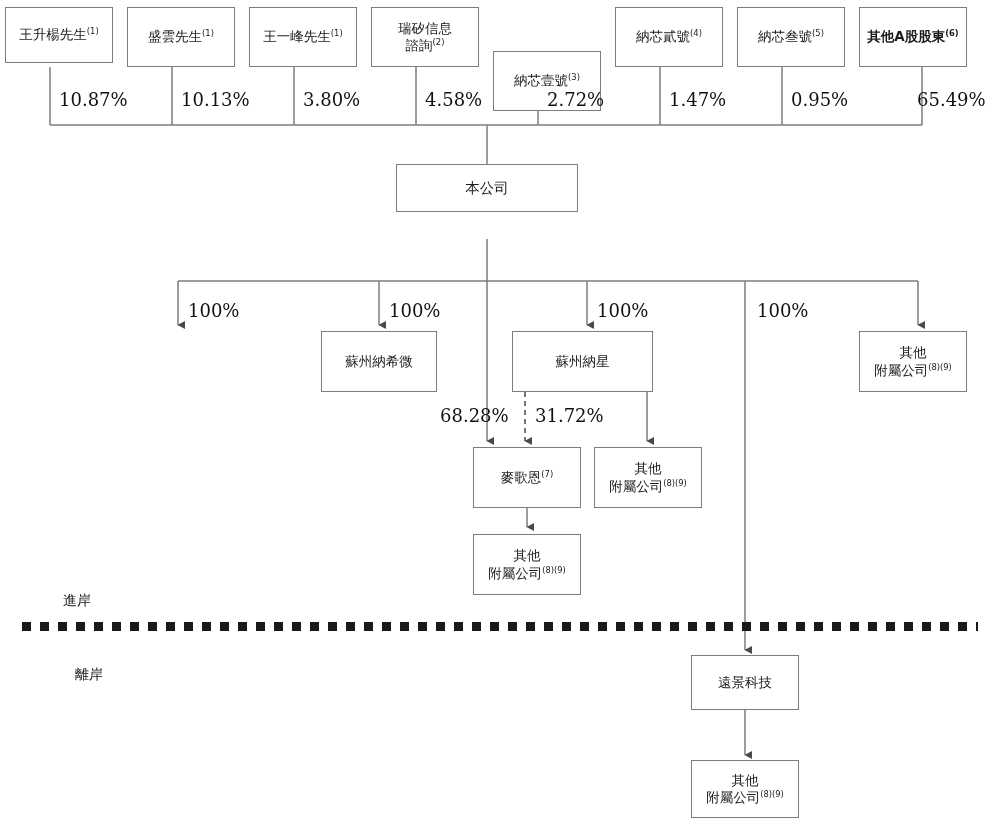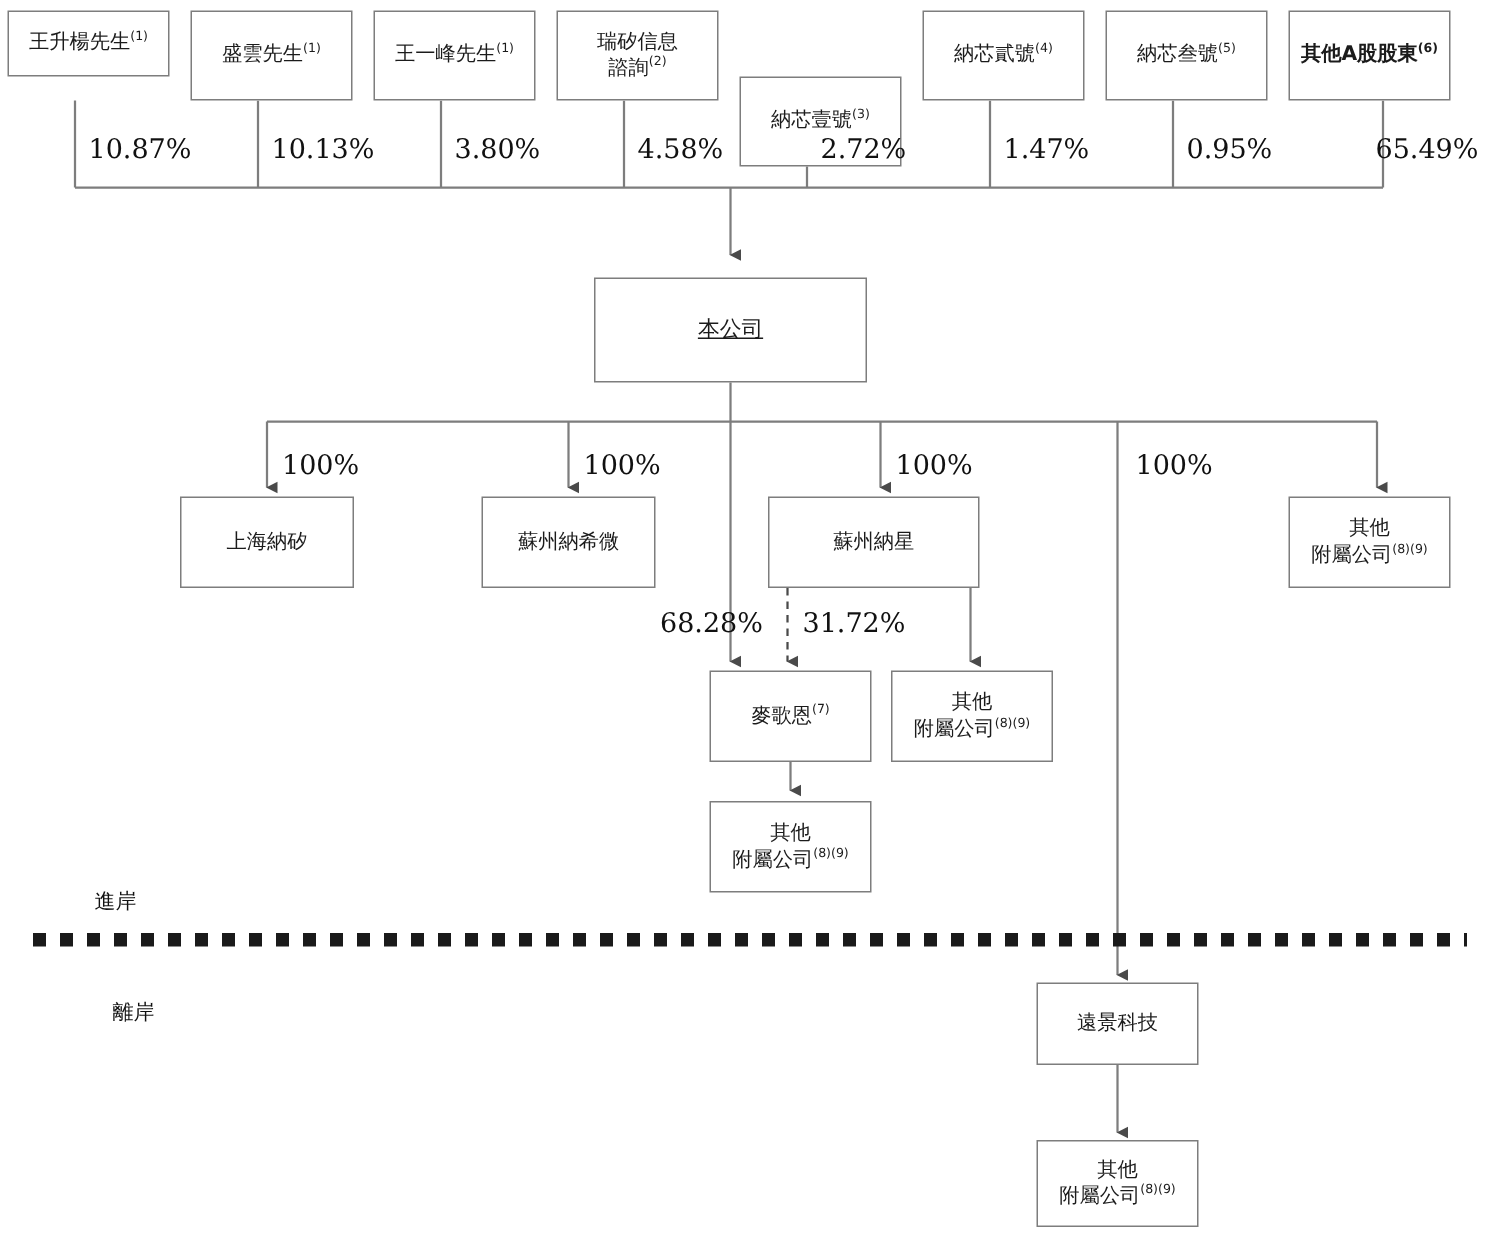--- a/index.html
+++ b/index.html
@@ -123,21 +123,21 @@
       <path d="M745,281 L745,650" marker-end="url(#arw)"></path>
 
       <path d="M745,710 L745,755" marker-end="url(#arw)"></path>
     </g>
 
     <g stroke="#4a4a4a" stroke-width="1.5" fill="none" stroke-dasharray="5,4">
       <path d="M525,392 L525,441" marker-end="url(#arw)"></path>
     </g>
   </svg>
 
-  <div class="node f13" style="left:5px; top:7px; width:108px; height:44px;">
+  <div class="node f13" style="left:5px; top:7px; width:108px; height:56px;">
     <span class="label"><span>王升楊先生</span><sup class="note">(1)</sup></span>
   </div>
   <div class="node f13" style="left:127px; top:7px; width:108px; height:60px;">
     <span class="label"><span>盛雲先生</span><sup class="note">(1)</sup></span>
   </div>
   <div class="node f13" style="left:249px; top:7px; width:108px; height:60px;">
     <span class="label"><span>王一峰先生</span><sup class="note">(1)</sup></span>
   </div>
   <div class="node f13" style="left:371px; top:7px; width:108px; height:60px;">
     <span class="label"><span>瑞矽信息
@@ -158,27 +158,24 @@
 
   <div class="pct" style="left:59px; top:89px;">10.87%</div>
   <div class="pct" style="left:181px; top:89px;">10.13%</div>
   <div class="pct" style="left:303px; top:89px;">3.80%</div>
   <div class="pct" style="left:425px; top:89px;">4.58%</div>
   <div class="pct" style="left:547px; top:89px;">2.72%</div>
   <div class="pct" style="left:669px; top:89px;">1.47%</div>
   <div class="pct" style="left:791px; top:89px;">0.95%</div>
   <div class="pct" style="left:917px; top:89px;">65.49%</div>
 
-  <div class="node f14" style="left:396px; top:185px; width:182px; height:70px;text-decoration:underline;">
+  <div class="node f14" style="left:396px; top:164px; width:182px; height:48px;">
     <span class="label">本公司</span>
   </div>
 
-  <div class="node f13" style="left:120px; top:331px; width:116px; height:61px;">
-    <span class="label">上海納矽</span>
-  </div>
   <div class="node f13" style="left:321px; top:331px; width:116px; height:61px;">
     <span class="label">蘇州納希微</span>
   </div>
   <div class="node f13" style="left:512px; top:331px; width:141px; height:61px;">
     <span class="label">蘇州納星</span>
   </div>
   <div class="node f13" style="left:859px; top:331px; width:108px; height:61px;">
     <span class="label"><span>其他
 附屬公司</span><sup class="note">(8)(9)</sup></span>
   </div>

